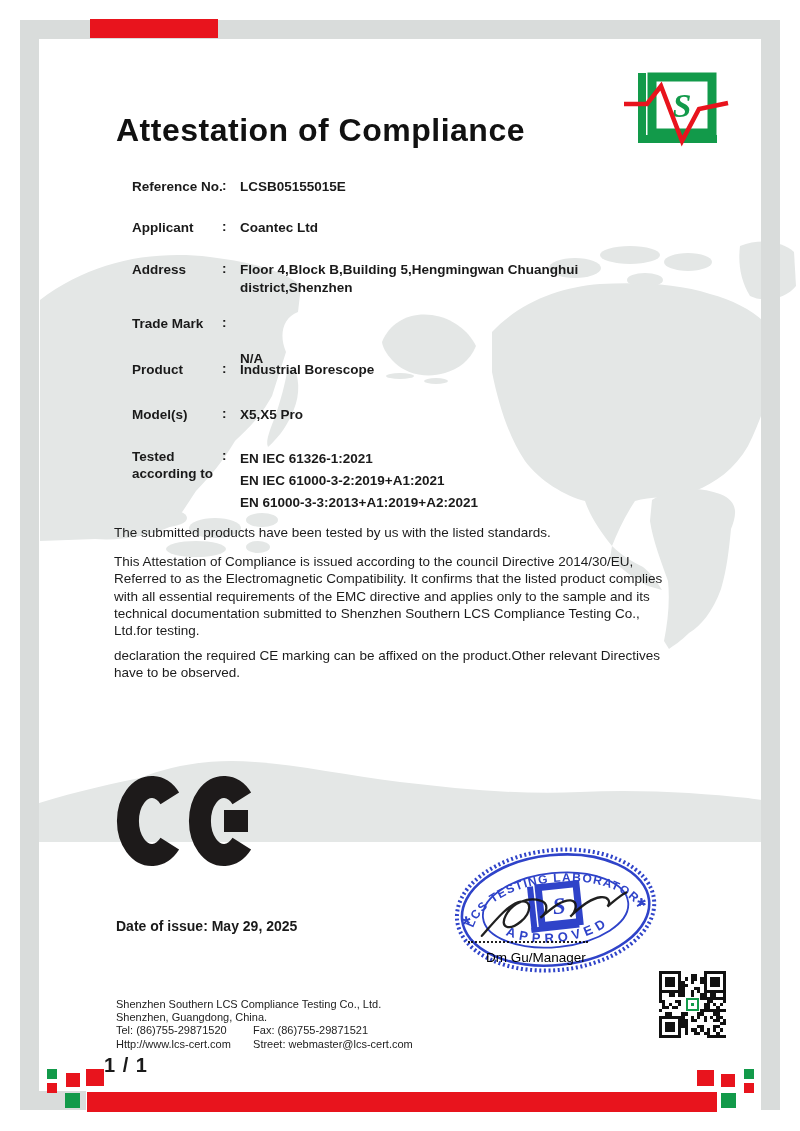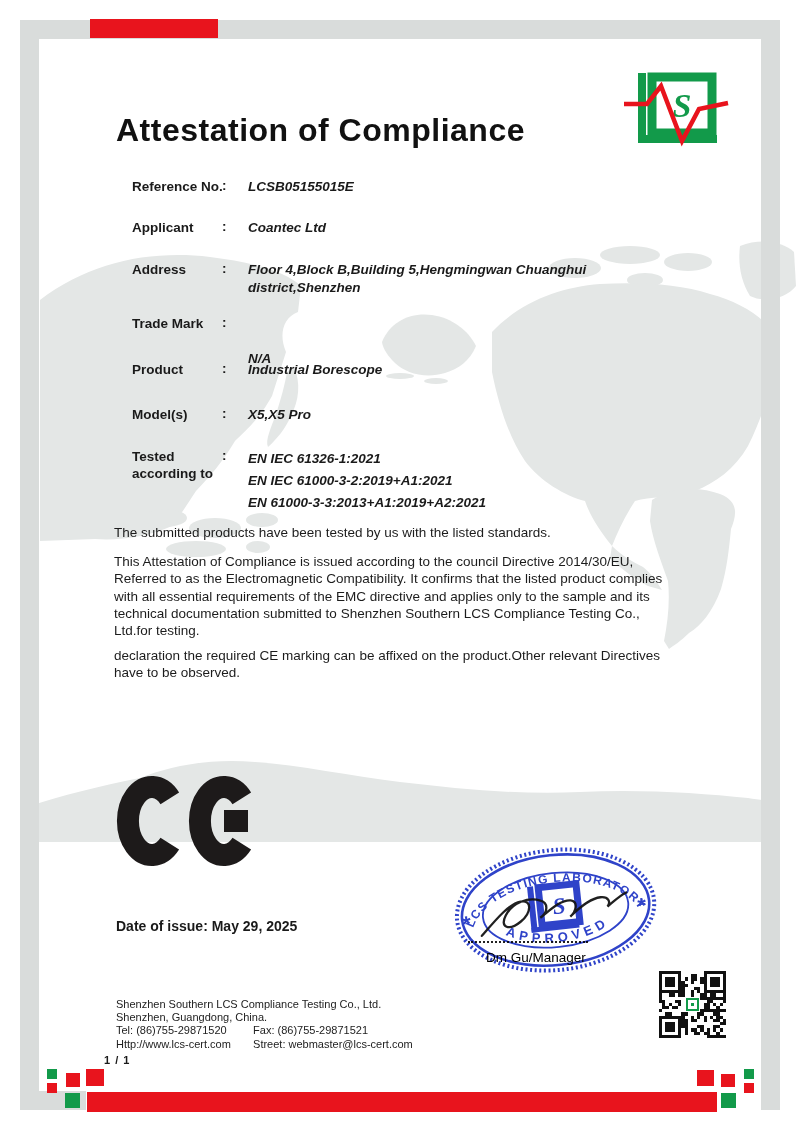--- a/index.html
+++ b/index.html
@@ -22,33 +22,33 @@
   #world-map { position:absolute; left:0; top:0; z-index:0; }
   #world-map path, #world-map ellipse { fill:var(--map-gray); }
 
   
   .title {
     position:absolute; left:116px; top:112px; z-index:4;
     font-size:32px; font-weight:bold; letter-spacing:0.5px; color:#111;
   }
   .field-label { position:absolute; left:132px; z-index:4; font-size:13.5px; font-weight:bold; width:98px; line-height:17px; }
   .field-colon { position:absolute; left:222px; z-index:4; font-size:13.5px; font-weight:bold; }
-  .field-value { position:absolute; left:248px; z-index:4; font-size:13.5px; font-weight:bold;font-style:italic; }
+  .field-value { position:absolute; left:240px; z-index:4; font-size:13.5px; font-weight:bold; }
   .field-value .line { white-space:nowrap; line-height:18px; }
   .field-value.wide-lines .line { line-height:22px; }
 
   .para { position:absolute; left:114px; z-index:4; font-size:13.5px; color:#1c1c1c; }
   .para .line { white-space:nowrap; line-height:17.3px; }
 
   .date-issue { position:absolute; left:116px; top:918px; z-index:4; font-size:14px; font-weight:bold; }
 
   .footer { position:absolute; left:116px; top:998px; z-index:4; font-size:11px; line-height:13.2px; color:#222; }
   .footer .row { white-space:nowrap; }
   .footer .col2 { display:inline-block; width:134px; }
-  .page-num { position:absolute; left:104px; top:1054px; z-index:4; font-size:11px; font-weight:bold; letter-spacing:1px; }
+  .page-num { position:absolute; left:104px; top:1054px; z-index:4; font-size:20px; font-weight:bold; letter-spacing:1px; }
 
   
   #stamp-wrap { position:absolute; left:450px; top:844px; z-index:5; transform:rotate(-6deg); mix-blend-mode:multiply; }
   .dotted-line { position:absolute; left:468px; top:941px; width:120px; border-top:2px dotted #222; z-index:4; }
   .signer-name { position:absolute; left:486px; top:950px; z-index:6; font-size:13.5px; color:#000000; }
 
   #qr-wrap { position:absolute; left:659px; top:971px; z-index:4; }
 </style>
 </head>
 <body>

